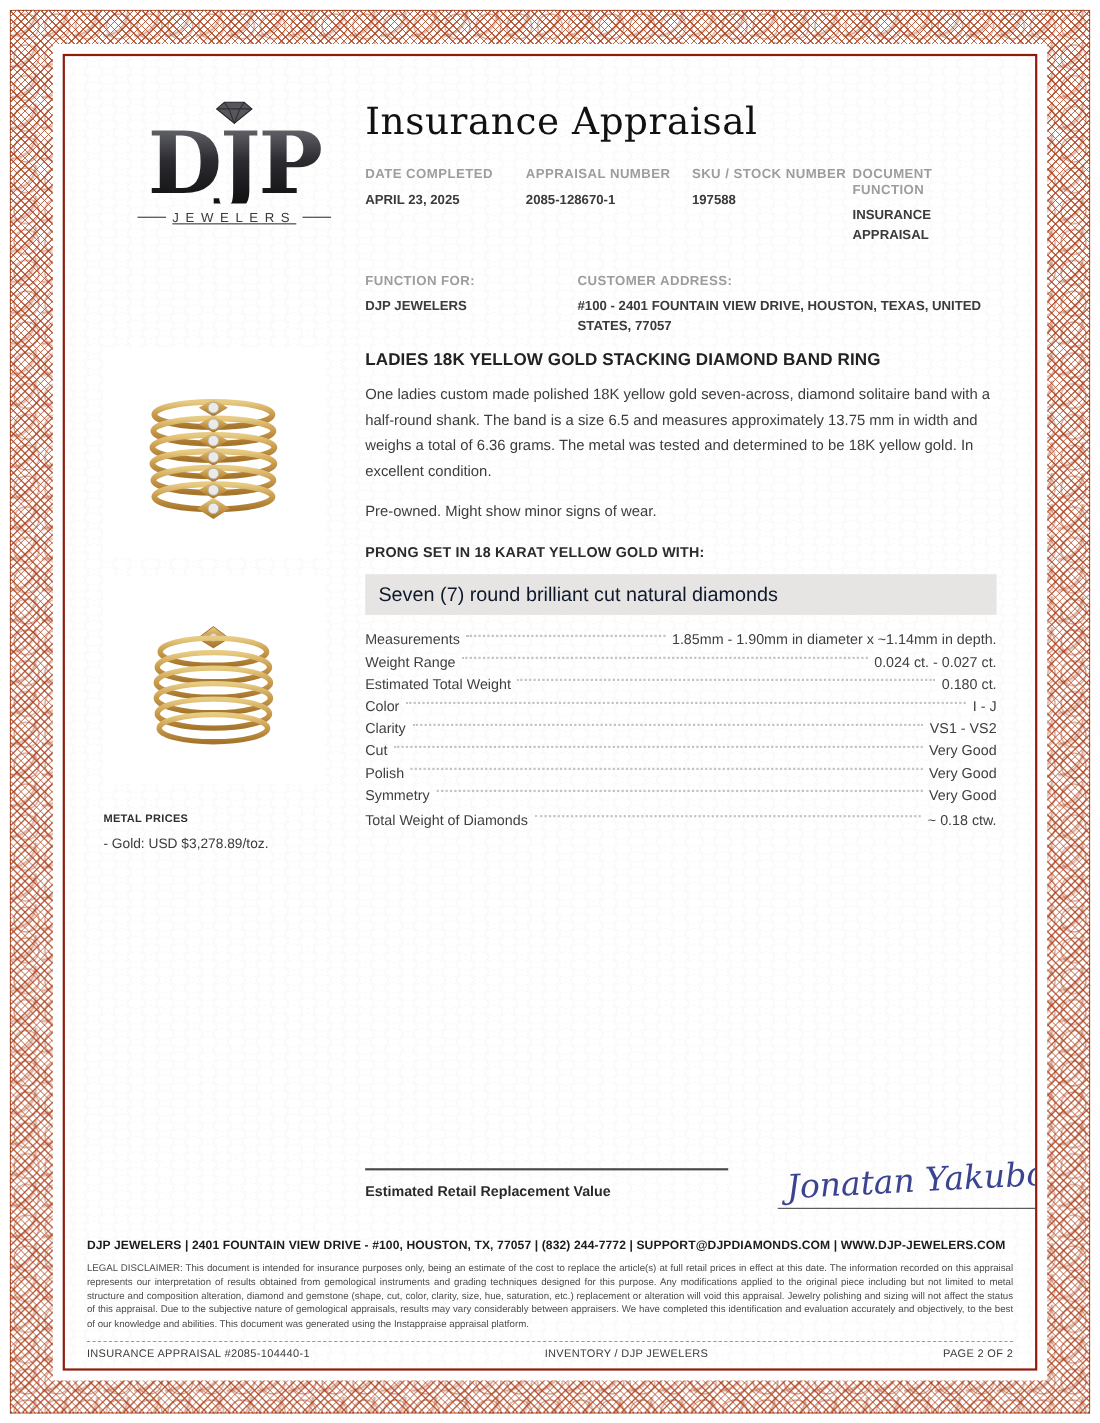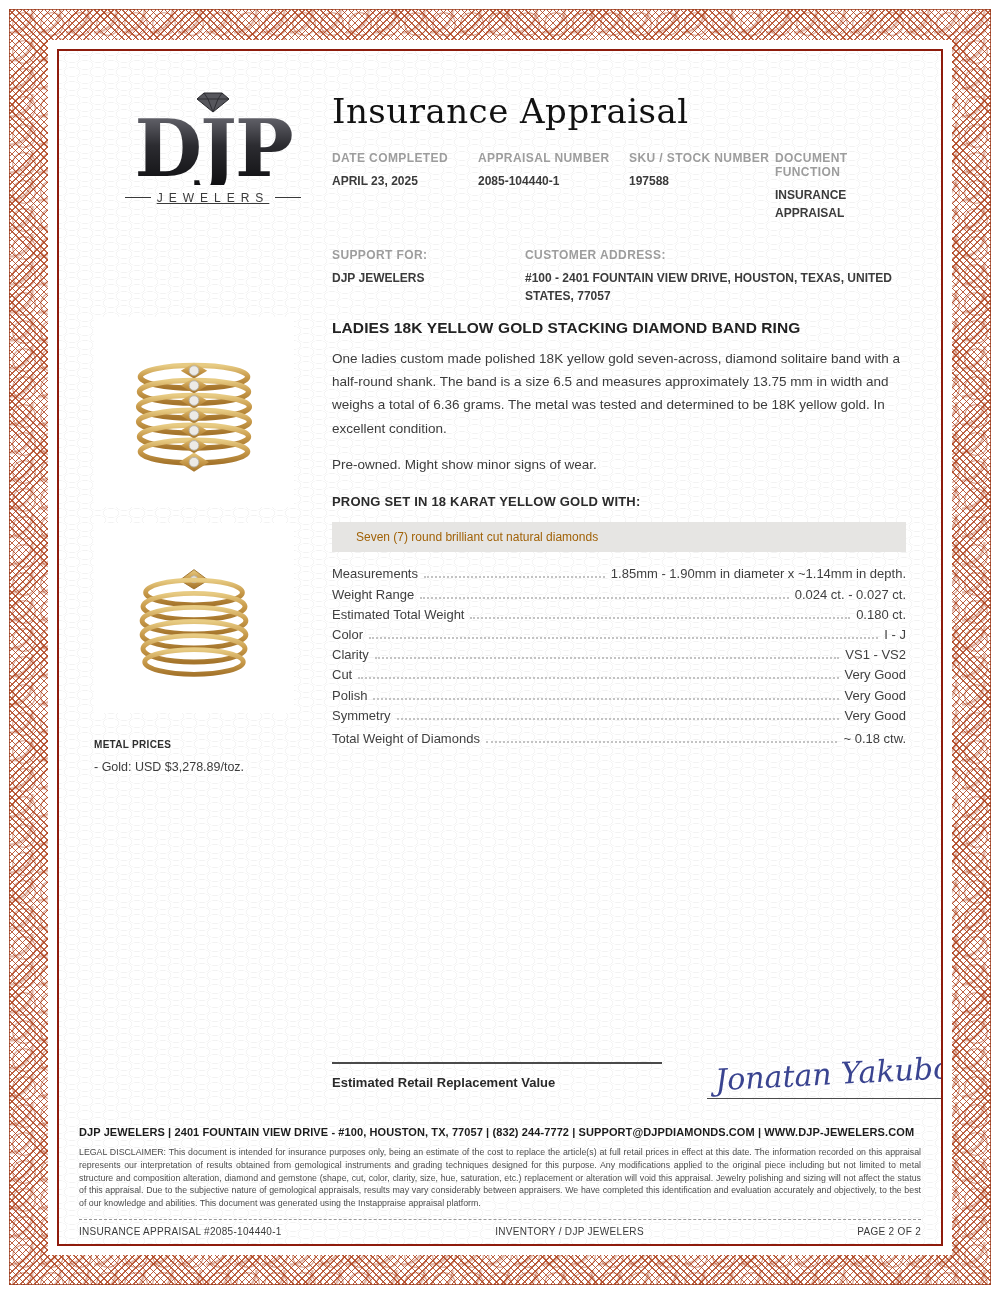--- a/index.html
+++ b/index.html
@@ -71,23 +71,23 @@
   .photo-box + .photo-box { margin-top:16px; }
   .metal-prices { margin-top:26px; }
   .metal-prices-header { font-size:10px; font-weight:bold; color:#2e2e2e; letter-spacing:.3px; }
   .metal-price-item { font-size:12.5px; color:#3c3c3c; margin-top:10px; }
 
   .right-col { flex:1 1 auto; padding-top:2px; }
   .product-title { font-size:15.5px; font-weight:bold; color:#222; letter-spacing:.1px; }
   .product-desc { font-size:13.5px; line-height:1.72; margin-top:10px; color:#3c3c3c; }
   .preowned { font-size:13.5px; margin-top:17px; color:#3c3c3c; }
   .prong-header { font-size:13px; font-weight:bold; color:#2b2b2b; margin-top:22px; letter-spacing:.2px; }
-  .gray-bar { background:#e6e5e3; padding:8px 24px; font-size:12px; color:#a16207; margin-top:13px; }
+  .gray-bar { background:#e6e5e3; padding:8px 12px; font-size:18px; color:#0f172a; margin-top:13px; }
   .specs { margin-top:12px; }
-  .spec-row { display:flex; align-items:flex-end; font-size:13px; color:#3f3f3f; padding:2.6px 0; }
+  .spec-row { display:flex; align-items:center; font-size:13px; color:#3f3f3f; padding:2.6px 0; }
   .spec-dots { flex:1 1 auto; border-bottom:2px dotted #c3c3c3; margin:0 6px; transform:translateY(-3px); min-width:20px; }
   .spec-value { white-space:nowrap; }
   .totals-bar { margin-top:24px; }
   .total-row { margin-top:3px; }
 
   
   .valuation { display:flex; margin-left:238px; margin-top:278px; }
   .val-left { width:330px; flex:0 0 330px; }
   .val-amount { font-size:23px; font-weight:bold; color:#1d1d1d; }
   .val-rule { border:none; border-top:2px solid #4a4a4a; margin-top:10px; }
@@ -134,35 +134,35 @@
         <div class="header-right">
           <div class="doc-title">Insurance Appraisal</div>
 
           <div class="fields-row1">
             <div class="field">
               <div class="field-label">DATE COMPLETED</div>
               <div class="field-value">APRIL 23, 2025</div>
             </div>
             <div class="field">
               <div class="field-label">APPRAISAL NUMBER</div>
-              <div class="field-value">2085-104440-1</div>
+              <div class="field-value">2085-128670-1</div>
             </div>
             <div class="field">
               <div class="field-label">SKU / STOCK NUMBER</div>
               <div class="field-value">197588</div>
             </div>
             <div class="field">
               <div class="field-label">DOCUMENT FUNCTION</div>
               <div class="field-value">INSURANCE APPRAISAL</div>
             </div>
           </div>
 
           <div class="fields-row2">
             <div class="field">
-              <div class="field-label">SUPPORT FOR:</div>
+              <div class="field-label">FUNCTION FOR:</div>
               <div class="field-value">DJP JEWELERS</div>
             </div>
             <div class="field">
               <div class="field-label">CUSTOMER ADDRESS:</div>
               <div class="field-value">#100 - 2401 FOUNTAIN VIEW DRIVE, HOUSTON, TEXAS, UNITED STATES, 77057</div>
             </div>
           </div>
         </div>
       </div>
 

